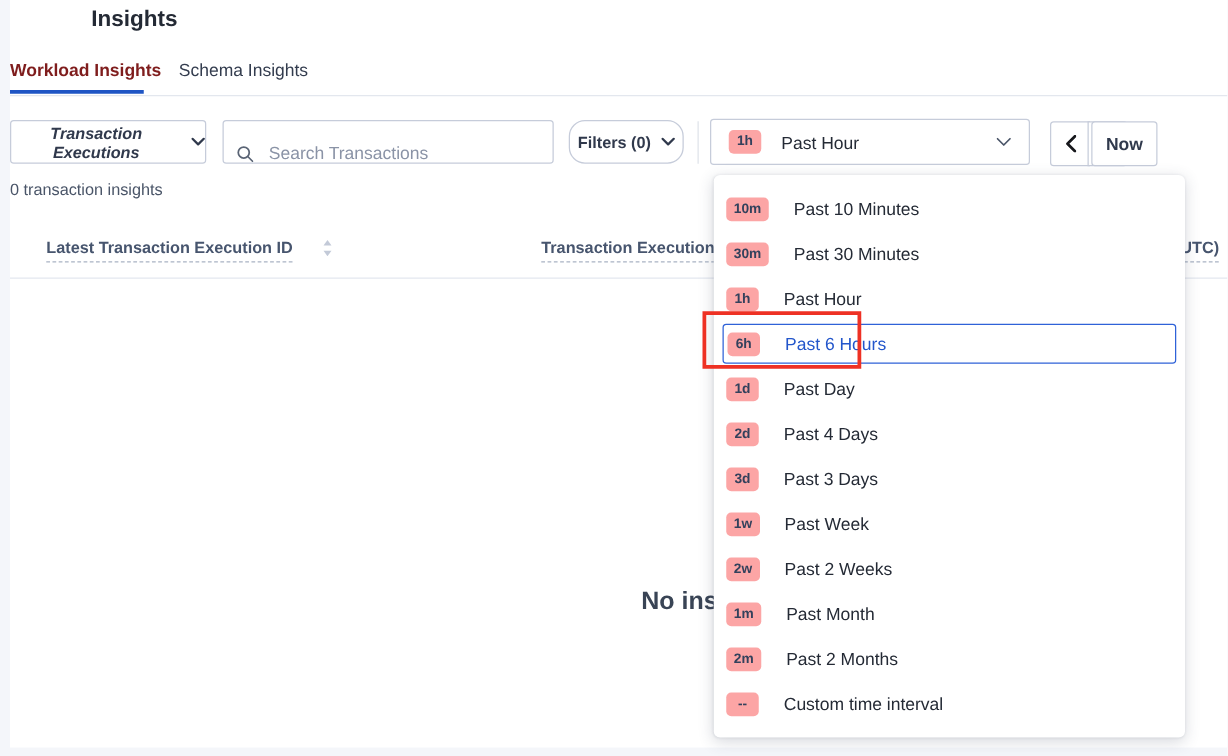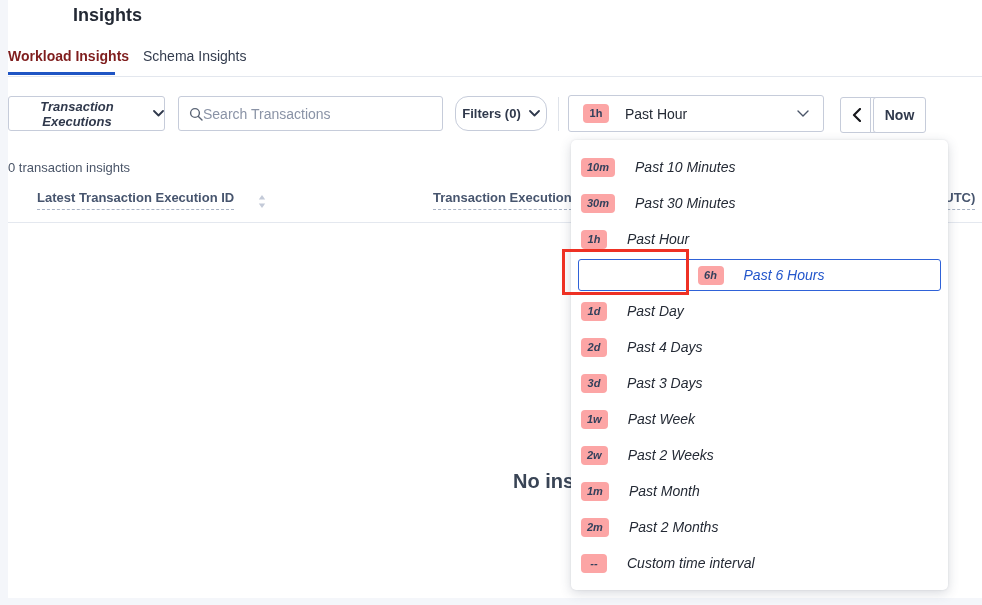--- a/index.html
+++ b/index.html
@@ -36,21 +36,21 @@
   .btn {
     position:absolute; display:flex; align-items:center; justify-content:center;
     gap:8px; background:#fff; border:1px solid #c6ccda; border-radius:3px;
     font-size:13px; font-weight:700; color:#30394c; cursor:pointer;
   }
   .btn-type { left:0; top:96px; width:157px; height:35px;font-style:italic; }
   .btn-filters { left:447px; top:96px; width:92px; height:35px;border-radius:13px; }
   .search-box {
     position:absolute; left:170px; top:96px; width:265px; height:35px;
     border:1px solid #c6ccda; border-radius:3px; background:#fff;
-    display:flex; align-items:center; padding:0 10px; gap:0;
+    display:flex; align-items:flex-end; padding:0 10px; gap:12px;
   }
   .search-box input {
     border:none; outline:none; flex:1; font-size:14px;
     font-family:"Liberation Sans", sans-serif; color:#242a35; background:transparent;
   }
   .search-box input::placeholder { color:#8a93a6; }
   .toolbar-divider {
     position:absolute; left:550px; top:97px; width:1px; height:34px; background:#dfe3ea;
   }
   .time-btn {
@@ -66,53 +66,53 @@
   }
   .nav-btn {
     position:absolute; top:97px; width:32px; height:36px; background:#fff;
     border:1px solid #c6ccda; display:flex; align-items:center; justify-content:center;
     cursor:pointer;
   }
   .nav-prev { left:832px; border-radius:3px 0 0 3px; }
   .nav-next { left:863px; margin-left:-1px; border-radius:0 3px 3px 0; }
   .btn-now { left:865px; top:97px; width:53px; height:36px; font-size:14px; }
   .summary {
-    position:absolute; left:0; top:160px; font-size:13px; color:#4a5568;
+    position:absolute; left:0; top:144px; font-size:13px; color:#4a5568;
   }
   
   .col-header {
     position:absolute; top:190px; display:flex; align-items:flex-start; gap:24px;
     cursor:pointer; white-space:nowrap;
   }
   .col-header .header-text {
     font-size:13px; font-weight:700; color:#47556e;
     border-bottom:1px dashed #a9b3c4; padding-bottom:4px;
   }
-  .col-h1 { left:29px;align-items:center; } .col-h2 { left:240px; } .col-h3 { left:425px; } .col-h4 { left:865px; }
+  .col-h1 { left:29px; } .col-h2 { left:240px; } .col-h3 { left:425px; } .col-h4 { left:865px; }
   .sort-icon { margin-top:2px; }
   .table-header-border {
     position:absolute; left:0; right:0; top:222px; height:1px; background:#e4e8ef;
   }
   .empty-message {
     position:absolute; left:505px; top:470px; white-space:nowrap;
     font-size:20px; font-weight:700; color:#394455; z-index:1;
   }
   
   .time-dropdown {
     position:absolute; left:563px; top:140px; width:377px; height:450px;
     background:#fff; border-radius:5px; z-index:10; padding-top:9px;
     box-shadow:0 3px 12px rgba(55,65,90,0.20), 0 0 2px rgba(55,65,90,0.12);
   }
   .dd-item {
     height:36px; display:flex; align-items:center; padding-left:10px; gap:20px;
-    cursor:pointer; font-size:14px; color:#242a35;font-style:italic;
+    cursor:pointer; font-size:14px; color:#242a35;
   }
   .dd-item.selected {
     height:32px; margin:2px 7px; padding-left:3px;
-    border:1px solid #2f62d8; border-radius:3px;justify-content:center;
+    border:1px solid #2f62d8; border-radius:3px;
   }
   .dd-item.selected .dd-label { color:#2356cb; }
   
   .annotation-box {
     position:absolute; left:562px; top:249px; width:127px; height:46px;
     border:3px solid #ee3124; z-index:50; pointer-events:none;
   }
   svg { display:block; }
 </style>
 </head>

